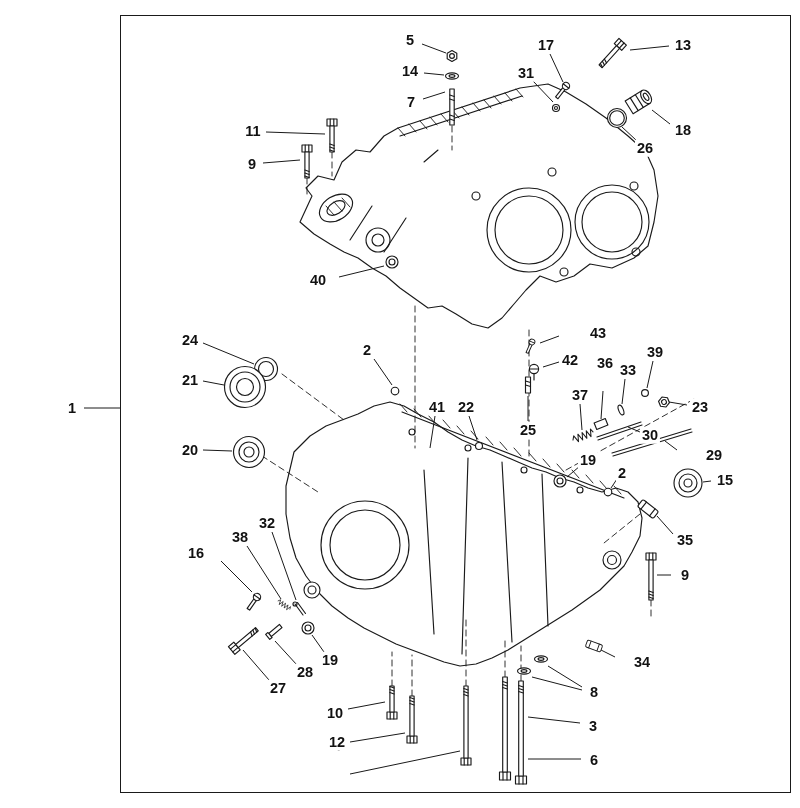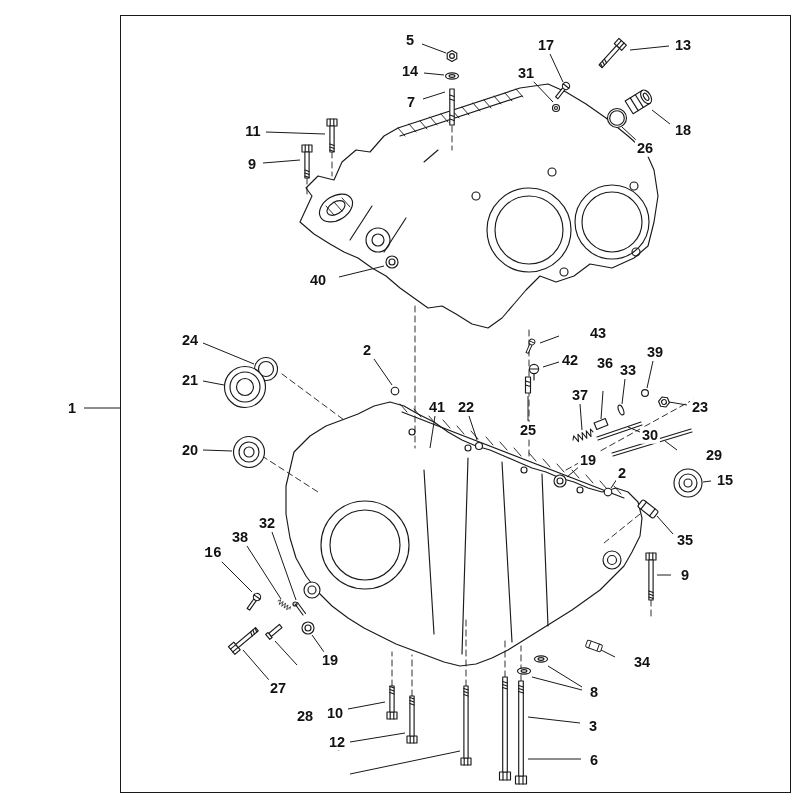--- a/index.html
+++ b/index.html
@@ -350,27 +350,27 @@
       <div class="callout" style="left: 650px; top: 435px;">30</div>
       <div class="callout" style="left: 687px; top: 455px; margin-left: 27px;">29</div>
       <div class="callout" style="left: 190px; top: 450px;">20</div>
       <div class="callout" style="left: 437px; top: 407px;">41</div>
       <div class="callout" style="left: 466px; top: 407px;">22</div>
       <div class="callout" style="left: 528px; top: 430px;">25</div>
       <div class="callout" style="left: 588px; top: 460px;">19</div>
       <div class="callout" style="left: 622px; top: 473px;">2</div>
       <div class="callout" style="left: 725px; top: 480px;">15</div>
       <div class="callout" style="left: 685px; top: 540px;">35</div>
-      <div class="callout" style="left: 213px; top: 553px; font-family: Liberation Mono, monospace;">16</div>
+      <div class="callout" style="left: 196px; top: 553px;">16</div>
       <div class="callout" style="left: 240px; top: 537px;">38</div>
       <div class="callout" style="left: 267px; top: 523px;">32</div>
       <div class="callout" style="left: 685px; top: 575px;">9</div>
       <div class="callout" style="left: 602px; top: 662px; margin-left: 40px;">34</div>
       <div class="callout" style="left: 278px; top: 688px;">27</div>
-      <div class="callout" style="left: 305px; top: 672px; margin-top: 44px;">28</div>
+      <div class="callout" style="left: 305px; top: 672px;">28</div>
       <div class="callout" style="left: 330px; top: 660px;">19</div>
       <div class="callout" style="left: 335px; top: 713px;">10</div>
       <div class="callout" style="left: 594px; top: 692px;">8</div>
       <div class="callout" style="left: 337px; top: 746px;">4</div>
       <div class="callout" style="left: 593px; top: 726px;">3</div>
       <div class="callout" style="left: 337px; top: 742px;">12</div>
       <div class="callout" style="left: 594px; top: 760px;">6</div>
     </div>
 </div>
 

